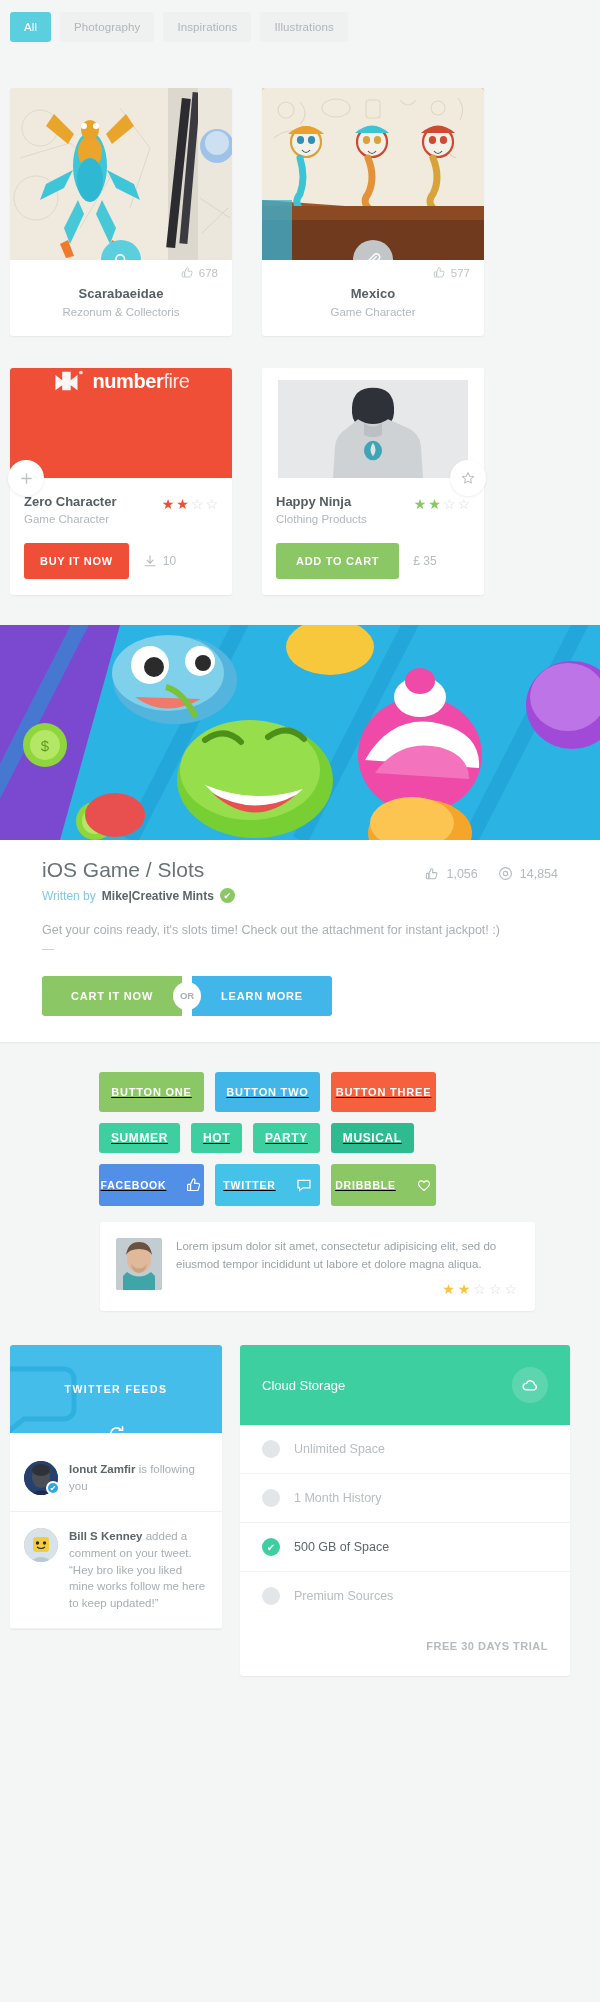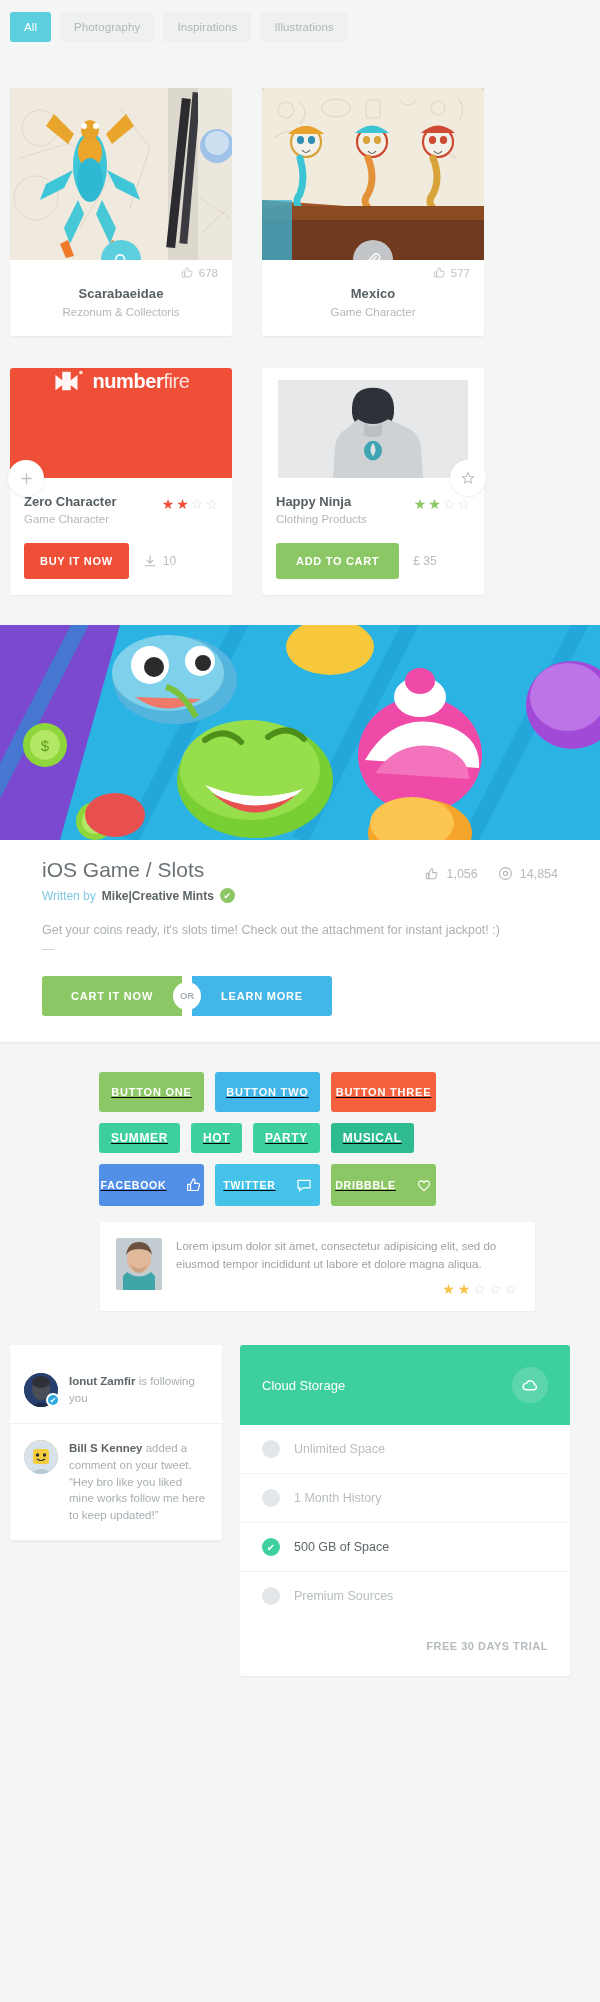--- a/index.html
+++ b/index.html
@@ -539,20 +539,32 @@
           <span class="star-empty">☆</span>
           <span class="star-empty">☆</span>
         </div>
       </div>
     </div>
   </div>
 
   <div class="bottom">
 
     <div class="tw-card">
+      <div class="tw-head">
+        <svg style="position:absolute;left:-36px;top:14px" width="110" height="78" viewBox="0 0 110 78" fill="none" stroke="#2fb0e0" stroke-width="5">
+          <path d="M20 10 h70 a10 10 0 0 1 10 10 v30 a10 10 0 0 1 -10 10 h-40 l-20 16 v-16 h-10 a10 10 0 0 1 -10 -10 V20 a10 10 0 0 1 10 -10 Z"></path>
+        </svg>
+        <span class="tw-title">TWITTER FEEDS</span>
+        <button class="tw-refresh">
+          <svg width="17" height="17" viewBox="0 0 18 18" fill="none" stroke="#fff" stroke-width="1.7" stroke-linecap="round">
+            <path d="M15 9 a6 6 0 1 1 -2.2 -4.6"></path>
+              <path d="M15.4 2 v3.6 h-3.6"></path>
+          </svg>
+        </button>
+      </div>
       <div class="tw-item">
         <div class="tw-avatar tw-av1">
           <svg viewBox="0 0 34 34" style="width:100%;height:100%;border-radius:50%">
             <circle cx="17" cy="17" r="17" fill="#27406d"></circle>
             <ellipse cx="17" cy="16" rx="9" ry="11" fill="#4a4e56"></ellipse>
             <ellipse cx="17" cy="9" rx="9" ry="6" fill="#2e3238"></ellipse>
             <path d="M6 34 q11 -9 22 0 Z" fill="#1e2c4c"></path>
           </svg>
           <span class="tw-badge">✔</span>
         </div>

